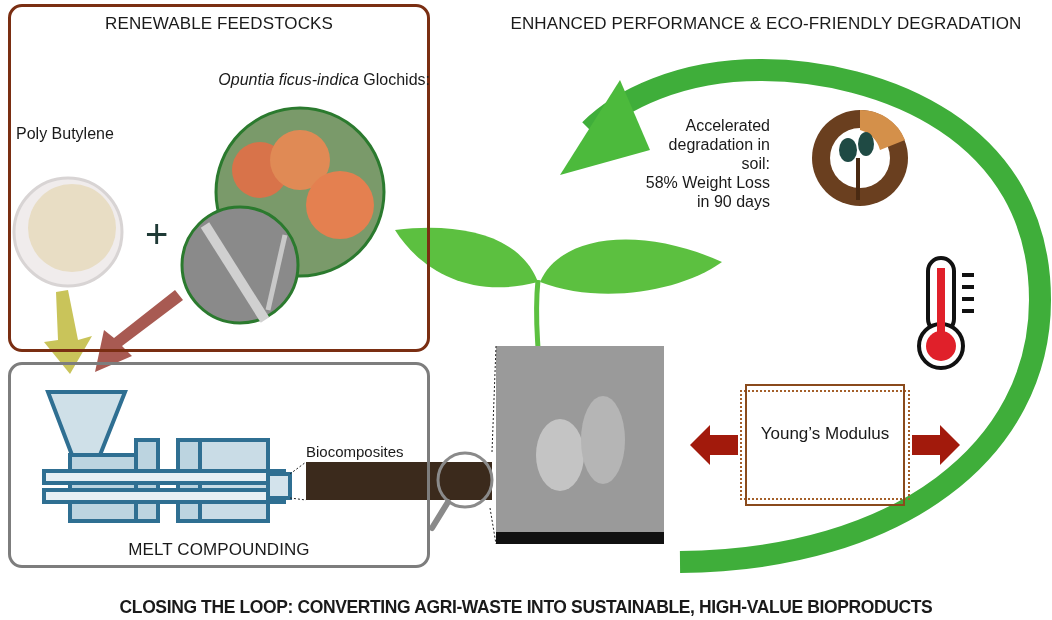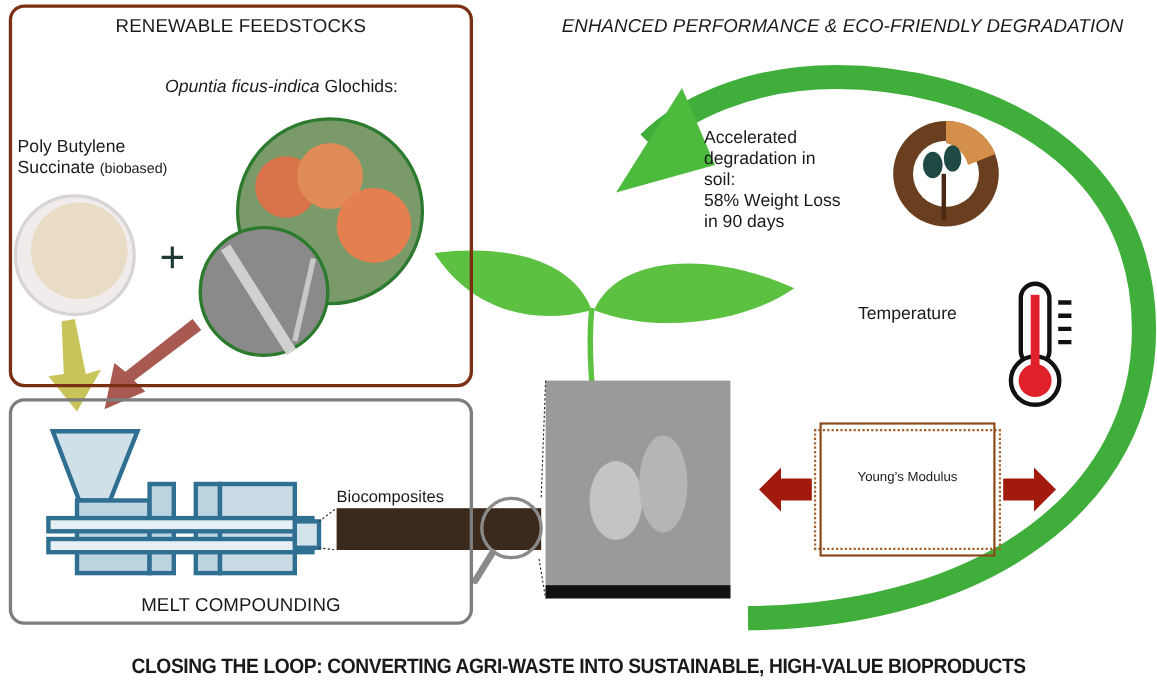--- a/index.html
+++ b/index.html
@@ -1,25 +1,25 @@
 <!DOCTYPE html>
 <html><head>
 <meta charset="utf-8">
 <style>
   html, body { margin:0; padding:0; background:#ffffff; }
   body { width:1052px; height:620px; position:relative; overflow:hidden; font-family:"Liberation Sans", sans-serif; color:#1a1a1a; }
   .abs { position:absolute; }
   .box-feed { left:8px; top:4px; width:422px; height:348px; border:3px solid #7a2e12; border-radius:14px; box-sizing:border-box; }
   .box-melt { left:8px; top:362px; width:422px; height:206px; border:3px solid #7d7d7d; border-radius:14px; box-sizing:border-box; }
   .hdr { font-size:17px; text-align:center; letter-spacing:0.1px; }
-  .txt { font-size:16px; line-height:19px; text-align:left; }
+  .txt { font-size:16px; line-height:19px; text-align:right; }
   .footer { left:0; top:596px; width:1052px; text-align:center; font-size:19px; font-weight:bold; letter-spacing:-0.4px; transform:scaleX(0.92); }
   .ym-box { left:745px; top:384px; width:160px; height:122px; border:2px solid #8a4a1c; box-sizing:border-box; }
   .ym-dots { left:740px; top:390px; width:170px; height:110px; border:2px dotted #a5602a; box-sizing:border-box; }
-  .ym-text { left:745px; top:424px; width:160px; font-size:12px; line-height:19px; text-align:center; }
+  .ym-text { left:745px; top:424px; width:160px; font-size:17px; line-height:19px; text-align:center; }
 </style>
 </head>
 <body>
 
 <svg class="abs" style="left:0;top:0" width="1052" height="620" viewBox="0 0 1052 620">
 
   <path d="M 680 562 C 900 560, 1040 450, 1040 300 C 1040 130, 880 70, 760 70 C 680 70, 620 100, 590 130" fill="none" stroke="#3fae3a" stroke-width="22" stroke-linecap="butt"></path>
   <polygon points="560,175 620,80 650,150" fill="#4cba3c"></polygon>
 
   <path d="M 538 280 C 535 310, 537 330, 538 348" stroke="#5cc040" stroke-width="5" fill="none"></path>
@@ -87,45 +87,43 @@
   </g>
 
   <polygon points="738,435 710,435 710,425 690,445 710,465 710,455 738,455" fill="#a21a0c"></polygon>
   <polygon points="912,435 940,435 940,425 960,445 940,465 940,455 912,455" fill="#a21a0c"></polygon>
 </svg>
 
 <div class="abs box-feed"></div>
 <div class="abs box-melt"></div>
 
 <div class="abs hdr" style="left:8px;top:14px;width:422px;">RENEWABLE FEEDSTOCKS</div>
-<div class="abs hdr" style="left:480px;top:14px;width:572px;font-style:italic;">ENHANCED PERFORMANCE &amp; ECO-FRIENDLY DEGRADATION</div>
+<div class="abs hdr" style="left:480px;top:14px;width:572px;">ENHANCED PERFORMANCE &amp; ECO-FRIENDLY DEGRADATION</div>
 
 <div class="abs txt" style="left:150px;top:70px;width:280px;">
   <div><i>Opuntia ficus-indica</i><span> Glochids:</span></div>
 </div>
 
 <div class="abs txt" style="left:16px;top:124px;text-align:left;">
   <div>Poly Butylene</div>
-  <div><span>Succinate</span> <span style="font-size:13px">(biobased)</span></div>
 </div>
 
 <div class="abs" style="left:145px;top:212px;font-size:40px;color:#1f3a36;">+</div>
 
 <div class="abs txt" style="left:306px;top:442px;text-align:center;font-size:15px;">Biocomposites</div>
 <div class="abs hdr" style="left:8px;top:540px;width:422px;">MELT COMPOUNDING</div>
 
 <div class="abs txt" style="left:640px;top:116px;width:130px;">
   <div>Accelerated</div>
   <div>degradation in soil:</div>
   <div>58% Weight Loss</div>
   <div>in 90 days</div>
 </div>
 
 <div class="abs txt" style="left:780px;top:276px;width:140px;">
-  <div>Temperature</div>
 </div>
 
 <div class="abs ym-dots"></div>
 <div class="abs ym-box"></div>
 <div class="abs ym-text">
   <div>Young’s Modulus</div>
 </div>
 
 <div class="abs footer">CLOSING THE LOOP: CONVERTING AGRI-WASTE INTO SUSTAINABLE, HIGH-VALUE BIOPRODUCTS</div>
 

